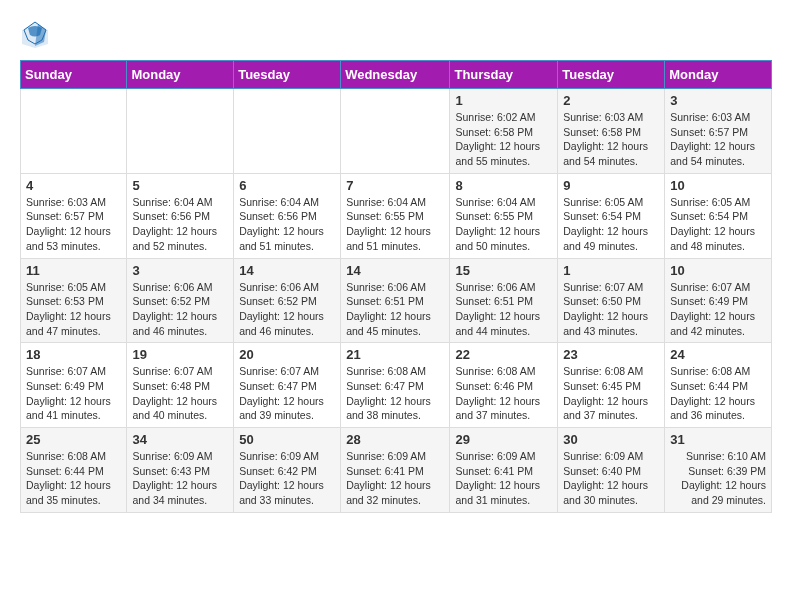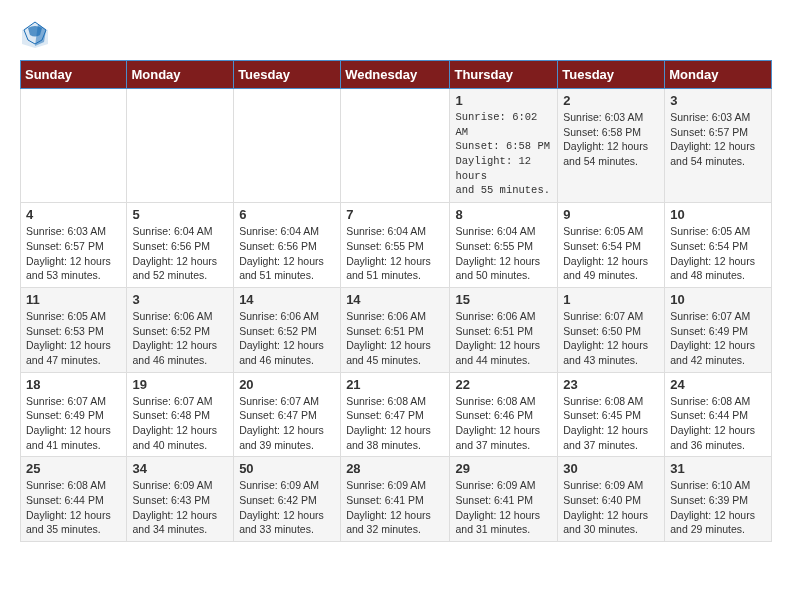--- a/index.html
+++ b/index.html
@@ -51,21 +51,21 @@
     .location-title {
       font-size: 16px;
       color: #555;
     }
     .calendar {
       width: 100%;
       border-collapse: collapse;
       font-size: 11px;
     }
     .calendar thead tr {
-      background: #7f1d1d;
+      background: #a21caf;
       color: #fff;
     }
     .calendar thead th {
       padding: 6px 4px;
       text-align: left;
       font-size: 13px;
       font-weight: bold;
       border: 1px solid #4a8ecc;
     }
     .calendar tbody tr {
@@ -132,21 +132,21 @@
       </tr>
   </thead>
   <tbody id="calendar-body">
   <tr>
         <td class="empty-cell"></td>
         <td class="empty-cell"></td>
         <td class="empty-cell"></td>
         <td class="empty-cell"></td>
         <td>
           <span class="day-number">1</span>
-          <div class="day-info" style="white-space: pre-line; font-family: Liberation Mono, monospace;">Sunrise: 6:02 AM
+          <div class="day-info" style="white-space: pre-line;">Sunrise: 6:02 AM
 Sunset: 6:58 PM
 Daylight: 12 hours
 and 55 minutes.</div>
         </td>
         <td>
           <span class="day-number">2</span>
           <div class="day-info" style="white-space: pre-line;">Sunrise: 6:03 AM
 Sunset: 6:58 PM
 Daylight: 12 hours
 and 54 minutes.</div>
@@ -350,20 +350,20 @@
         </td>
         <td>
           <span class="day-number">30</span>
           <div class="day-info" style="white-space: pre-line;">Sunrise: 6:09 AM
 Sunset: 6:40 PM
 Daylight: 12 hours
 and 30 minutes.</div>
         </td>
         <td>
           <span class="day-number">31</span>
-          <div class="day-info" style="white-space: pre-line;">Sunrise: 6:10 AM
+          <div class="day-info" style="white-space: pre-line; text-align: right;">Sunrise: 6:10 AM
 Sunset: 6:39 PM
 Daylight: 12 hours
 and 29 minutes.</div>
         </td>
       </tr>
     </tbody>
 </table>
 
 </body></html>

